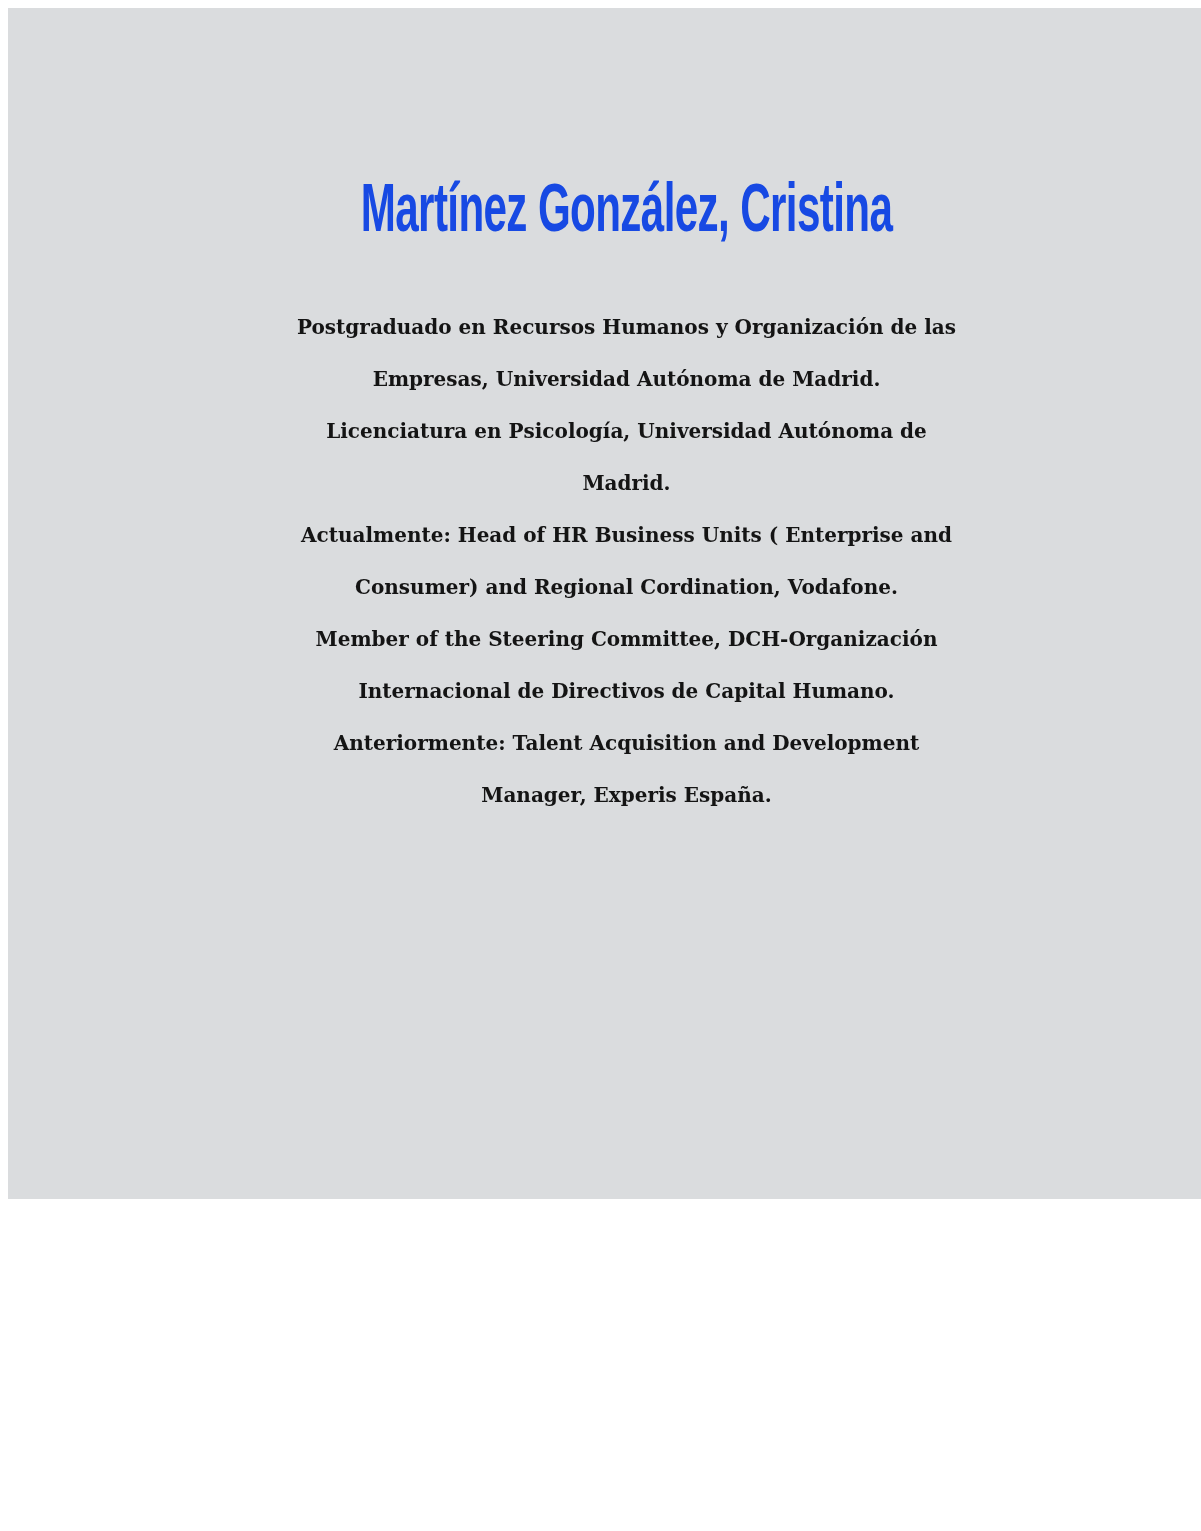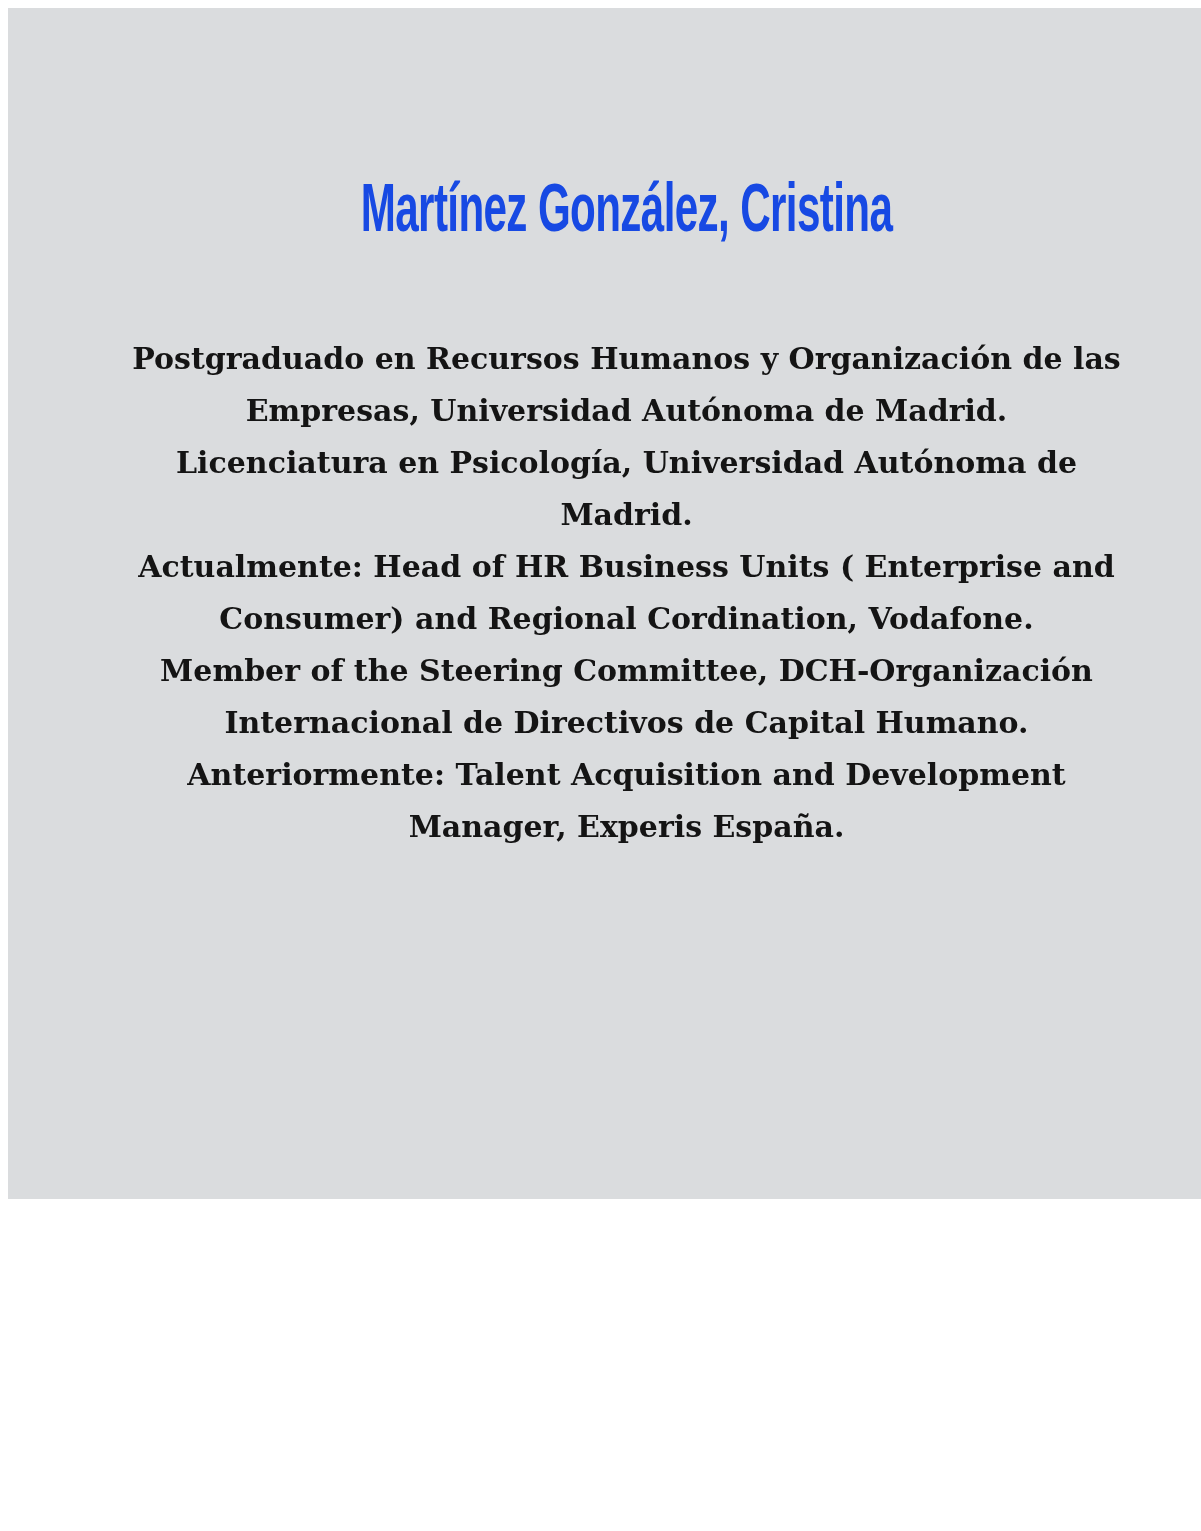--- a/index.html
+++ b/index.html
@@ -29,26 +29,26 @@
     font-weight: 700;
     font-size: 68px;
     line-height: 68px;
     letter-spacing: -1px;
     color: var(--name-color, #1749e3);
     transform: scaleX(0.62);
     transform-origin: 50% 50%;
     white-space: nowrap;
   }
   .profile-bio {
-    margin: 92px auto 0 auto;
+    margin: 60px auto 0 auto;
     width: 1150px;
     text-align: center;
     font-family: "DejaVu Serif", "Liberation Serif", serif;
     font-weight: 700;
-    font-size: 30px;
+    font-size: 20px;
     line-height: 52px;
     color: var(--bio-color, #141414);
     white-space: pre-line;
   }
 </style>
 </head>
 <body style="background: rgb(255, 255, 255);">
 
 <div class="page">
   <h1 class="profile-name">Martínez González, Cristina</h1>

